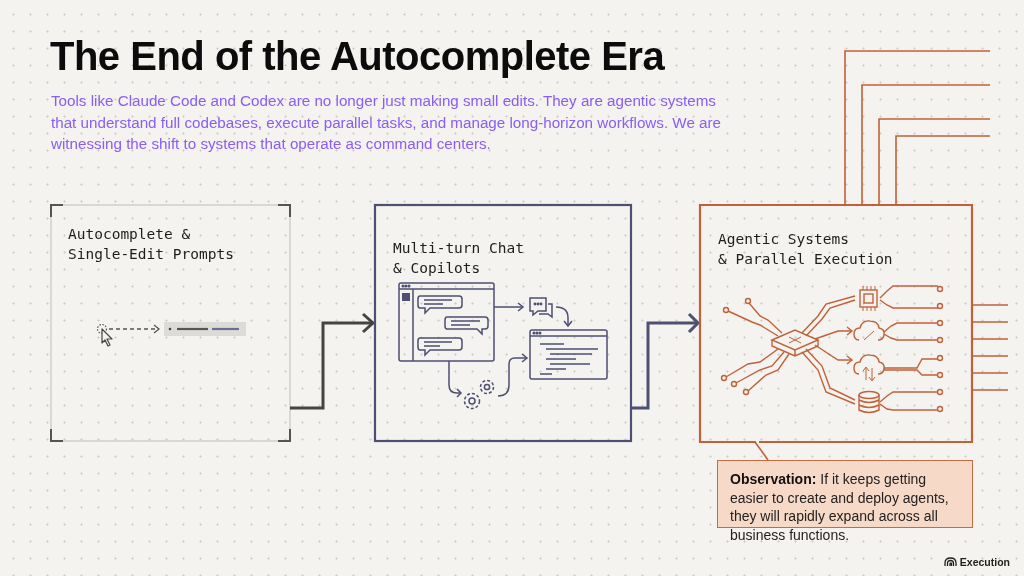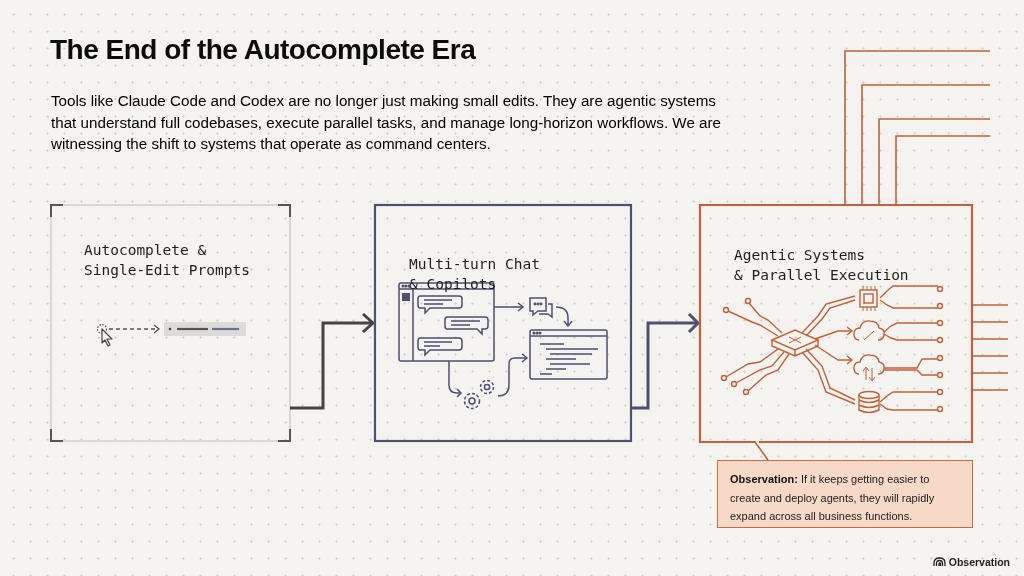--- a/index.html
+++ b/index.html
@@ -8,36 +8,36 @@
     background-color:#f4f3ef;
     background-image: radial-gradient(circle, #cfcdc6 0.9px, transparent 1.2px);
     background-size:17px 17px;
     background-position:5px 6px;
     font-family:"Liberation Sans", sans-serif;
     color:#111;
   }
   .title {
     position:absolute; left:50px; top:34px; margin:0;
     font-family:"Liberation Sans", sans-serif; font-weight:700;
-    font-size:28px; letter-spacing:-0.5px; color:#0c0c0c;
+    font-size:40px; letter-spacing:-0.5px; color:#0c0c0c;
   }
   .subtitle {
     position:absolute; left:51px; top:90px; width:680px; margin:0;
-    font-size:15.2px; line-height:21.5px; color:#000000;
+    font-size:15.2px; line-height:21.5px; color:#8b5cf6;
   }
   .stage-title {
-    position:absolute; margin:16px;
+    position:absolute; margin:0;
     font-family:"DejaVu Sans Mono", monospace; font-size:14.5px;
     line-height:20px; color:#1e1e1e; white-space:pre-line;
   }
   .obs {
     position:absolute; left:717px; top:460px; width:256px; height:68px;
     background:#f7d9c8; border:1.6px solid #c86a43;
     box-sizing:border-box; padding:9px 12px;
-    font-size:11px; line-height:18.5px; color:#222;
+    font-size:14px; line-height:18.5px; color:#222;
   }
   .obs b { color:#111; }
   .brand {
     position:absolute; right:14px; bottom:8px; font-size:10.5px;
     color:#222; display:flex; align-items:center; gap:3px; font-weight:600;
   }
   svg.main { position:absolute; left:0; top:0; }
 </style>
 </head>
 <body>
@@ -211,14 +211,14 @@
 &amp; Copilots</div>
 <div class="stage-title" style="left:718px; top:229px;">Agentic Systems
 &amp; Parallel Execution</div>
 
 <div class="obs"><b>Observation:</b><span> If it keeps getting easier to create and deploy agents, they will rapidly expand across all business functions.</span></div>
 
 <div class="brand">
   <svg width="13" height="10" viewBox="0 0 13 10">
     <path d="M1 9 V6 Q1 1 6.5 1 Q12 1 12 6 V9 M3.5 9 V6.5 Q3.5 3.5 6.5 3.5 Q9.5 3.5 9.5 6.5 V9 M6 9 V7 Q6 6 7 6 Q7.5 6 7.5 7 V9" fill="none" stroke="#222" stroke-width="1.3"></path>
   </svg>
-  <span>Observation</span>
+  <span>Execution</span>
 </div>
 
 </body></html>

